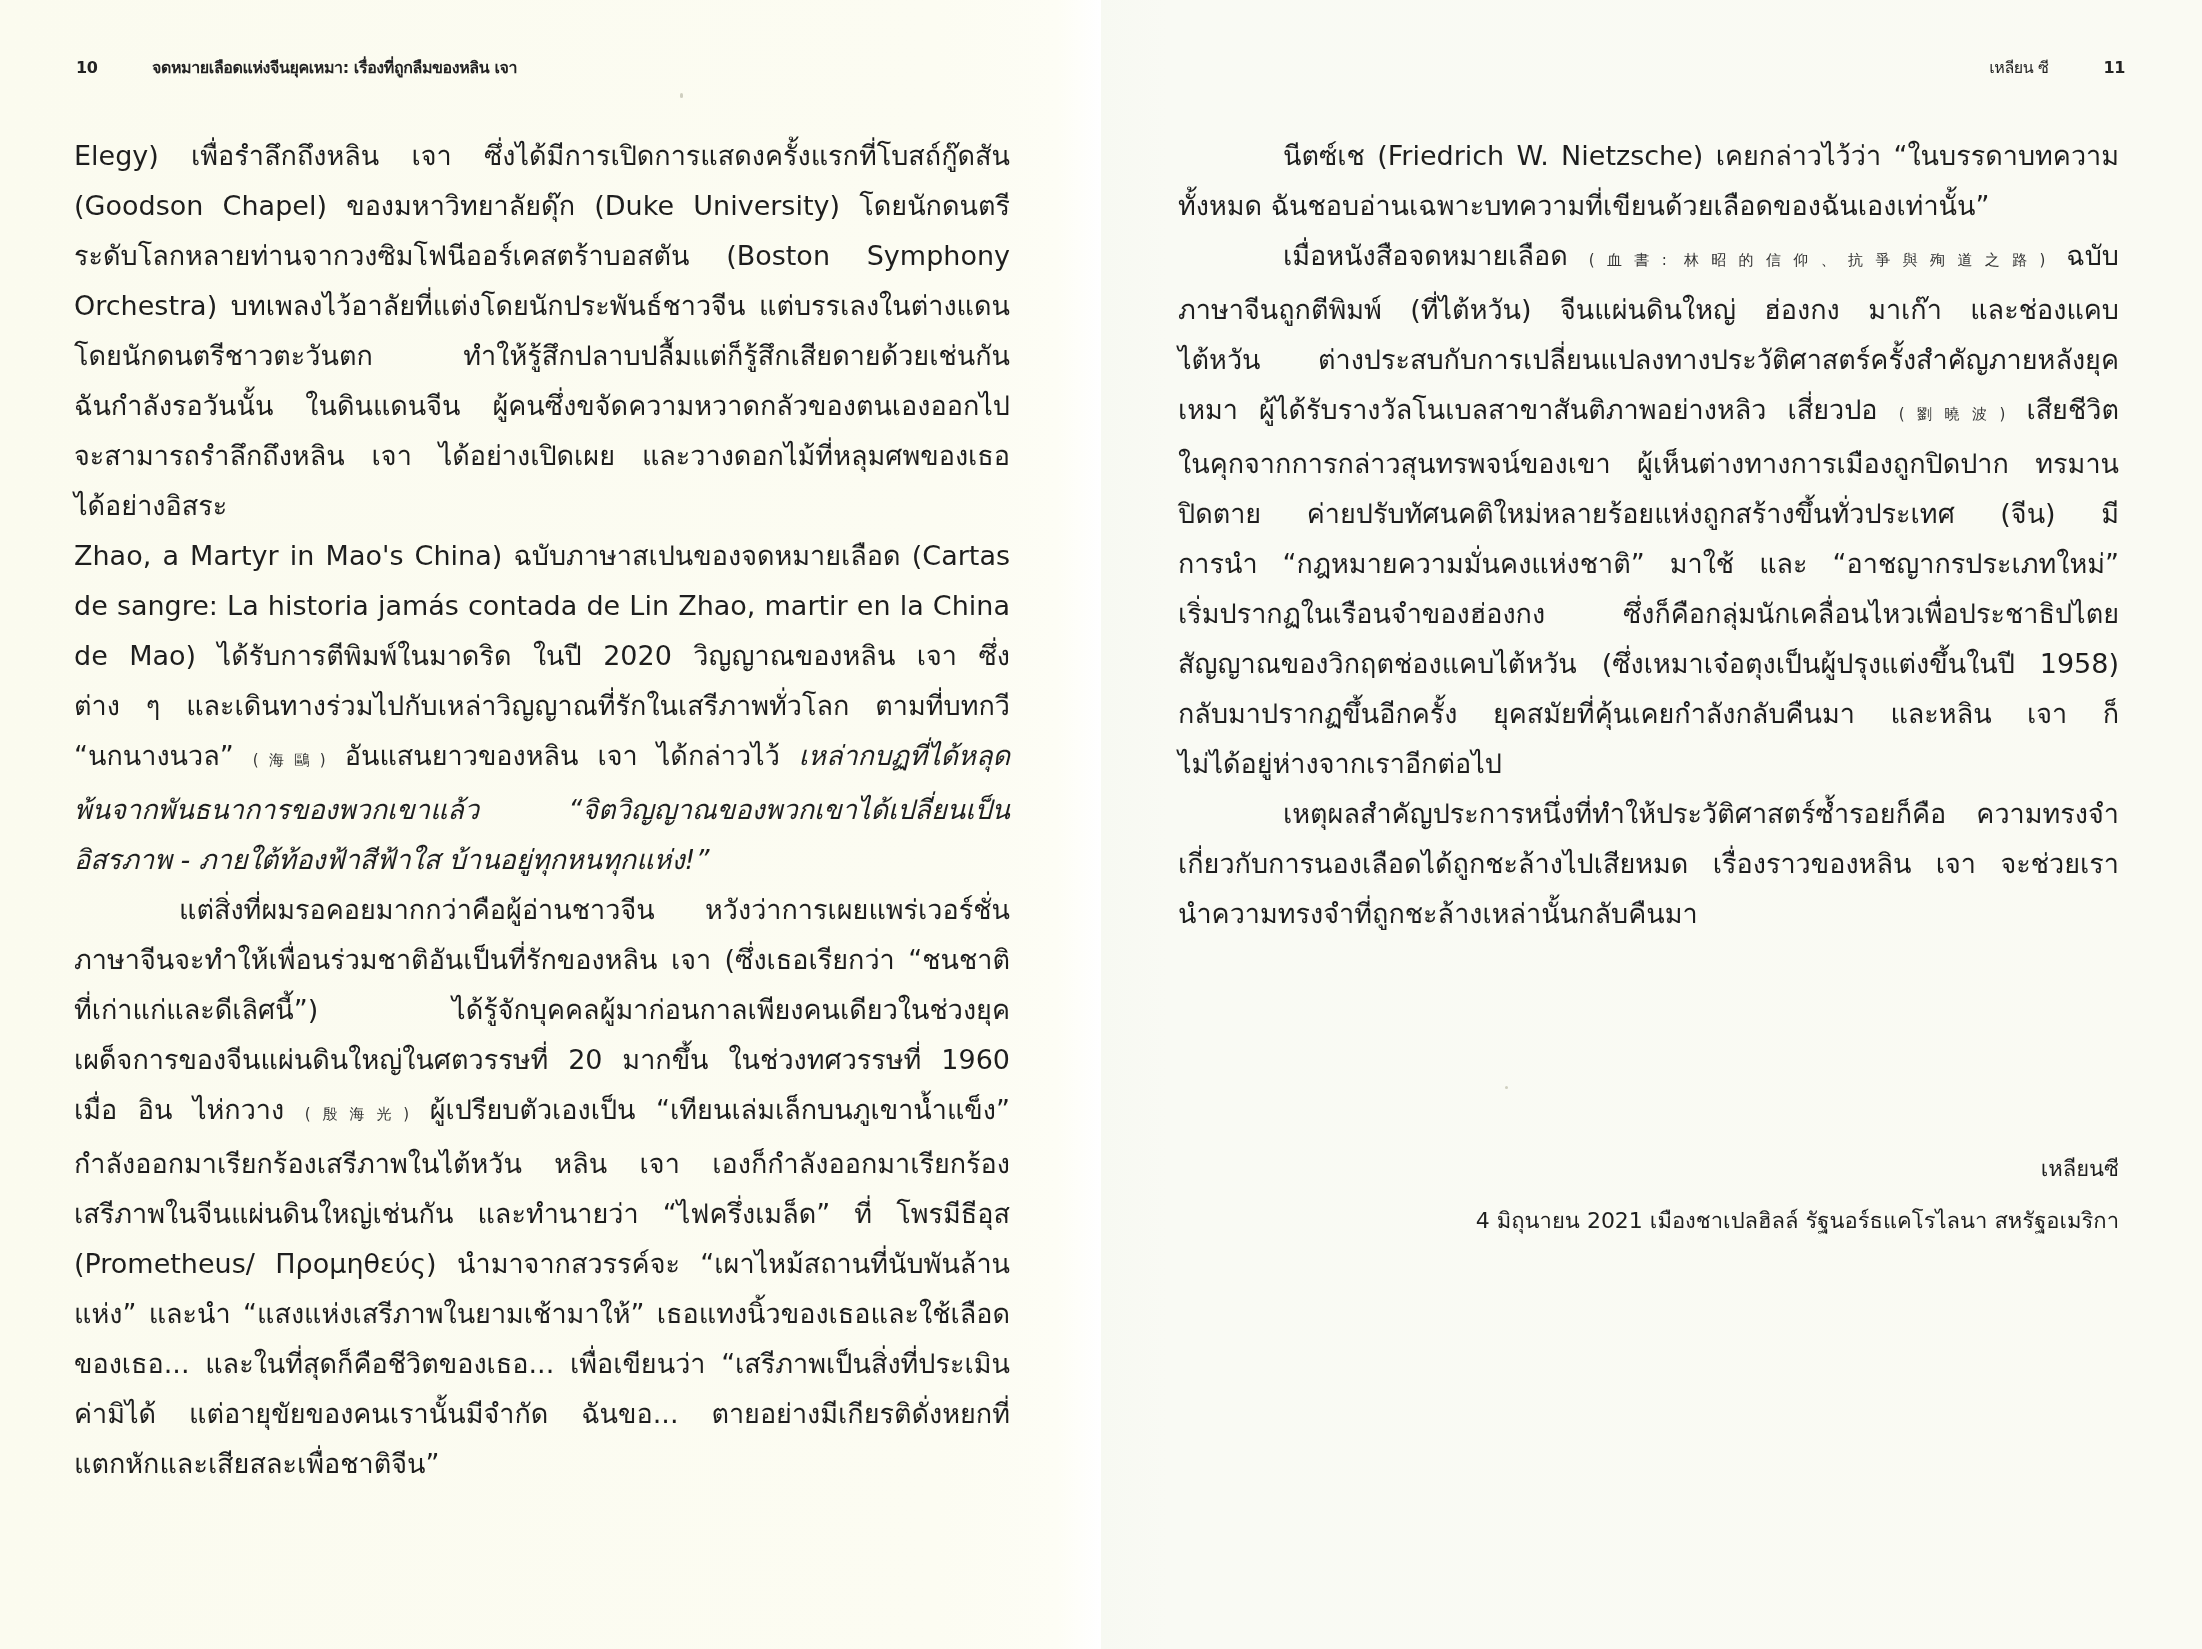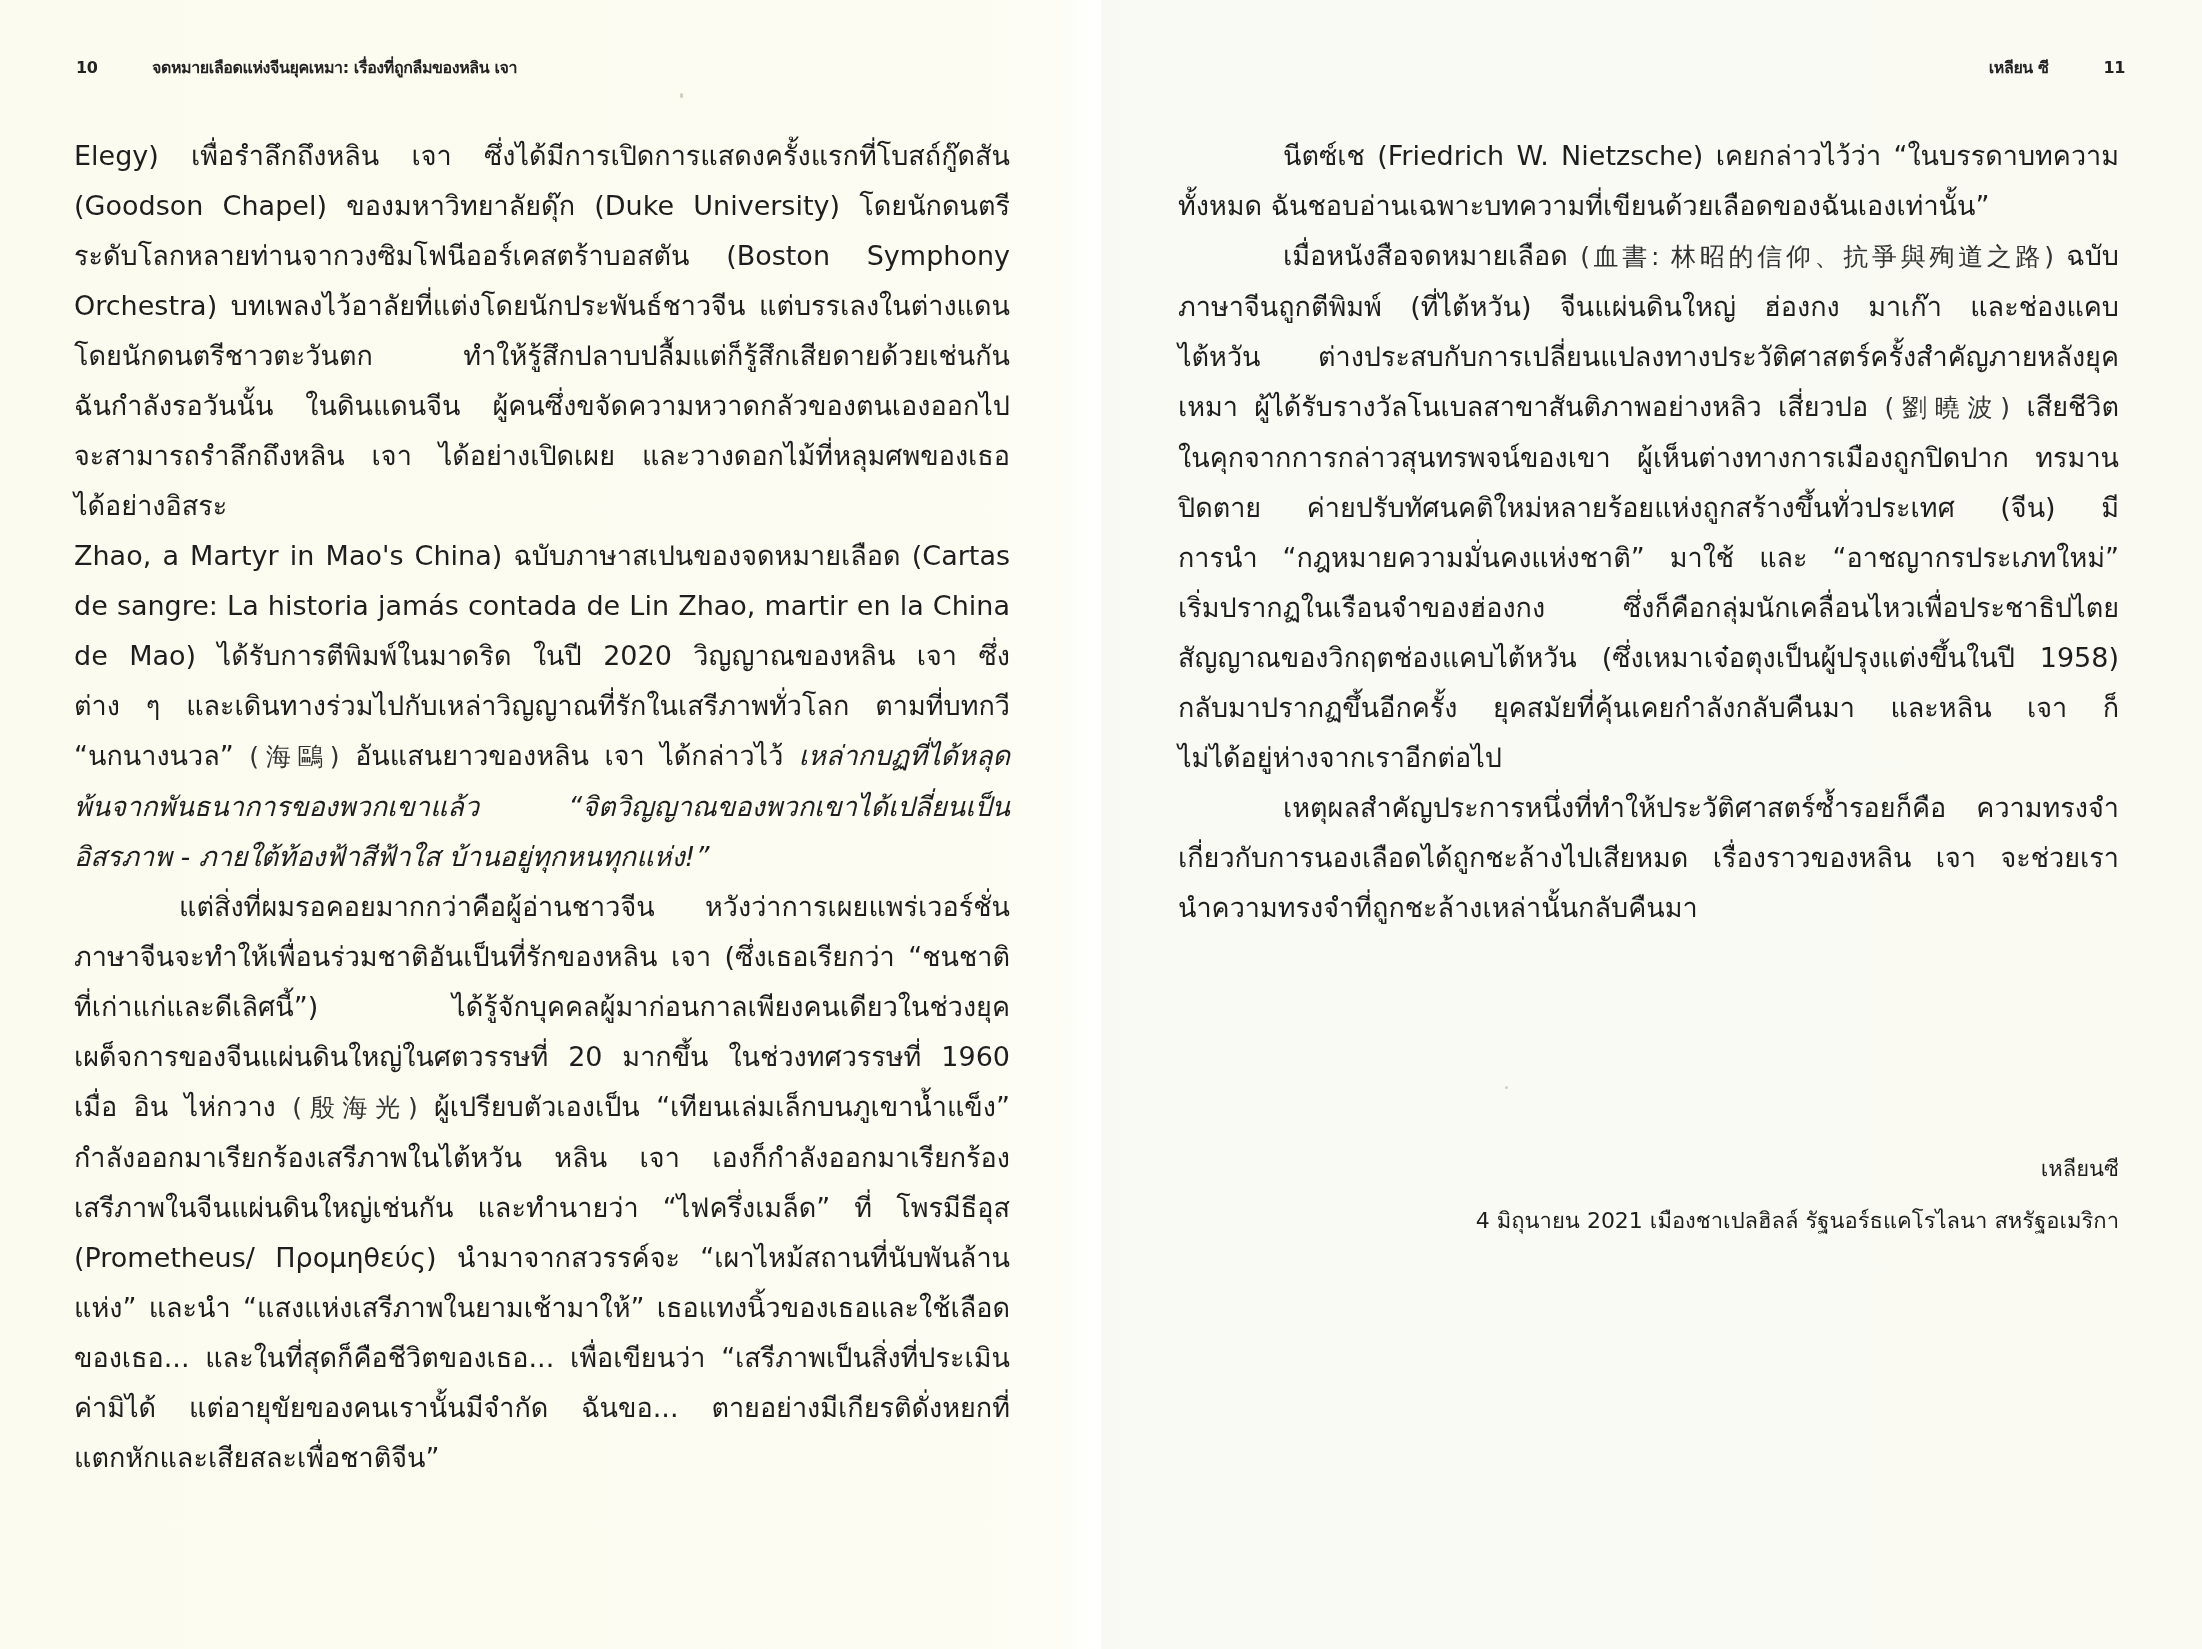--- a/index.html
+++ b/index.html
@@ -15,34 +15,34 @@
   .page.left { width: 1101px; background: linear-gradient(to right, #fbfbef 0%, #fcfcf2 85%, #fdfdf5 96%, #ffffff 100%); }
   .page.right { width: 1101px; background: linear-gradient(to right, #f7f9f2 0%, #f9faf4 6%, #fafaf3 100%); }
   .running-head {
     position: absolute; top: 55px; font-size: 16px; font-weight: bold;
     letter-spacing: -0.4px; color: #222;
   }
   .left .running-head { left: 76px; }
   .left .running-head .num { display: inline-block; width: 76px; }
   .right .running-head { right: 77px; }
   .right .running-head .num { display: inline-block; margin-left: 55px; }
-  .right .running-head .title { font-weight: bold; }
+  .right .running-head .title { font-weight: normal; }
   .left .running-head .title { font-weight: bold; }
   .body {
     position: absolute; font-size: 27px; line-height: 50px;
     text-align: justify; text-align-last: auto;
   }
   .left .body { left: 74px; top: 131px; width: 936px; }
   .right .body { left: 1179px; top: 131px; width: 941px; }
   .right .body { left: 77px; }
   .line { display: block; white-space: nowrap; text-align: justify; text-align-last: justify; }
   .line.last { text-align-last: left; }
   .indent { padding-left: 105px; }
   .it { font-style: italic; }
-  .zh { font-size: 25px; color: #333; }
+  .zh { font-size: 15px; color: #333; }
   .signature { position: absolute; right: 83px; font-size: 22px; }
   .sig-name { top: 1151px; }
   .sig-date { top: 1203px; margin-left: 12px; }
   .speck { position: absolute; width: 3.4px; height: 5.2px; background: #cfcfc0; border-radius: 1.7px; }
 </style>
 </head>
 <body>
 
 <div class="spread">
 

